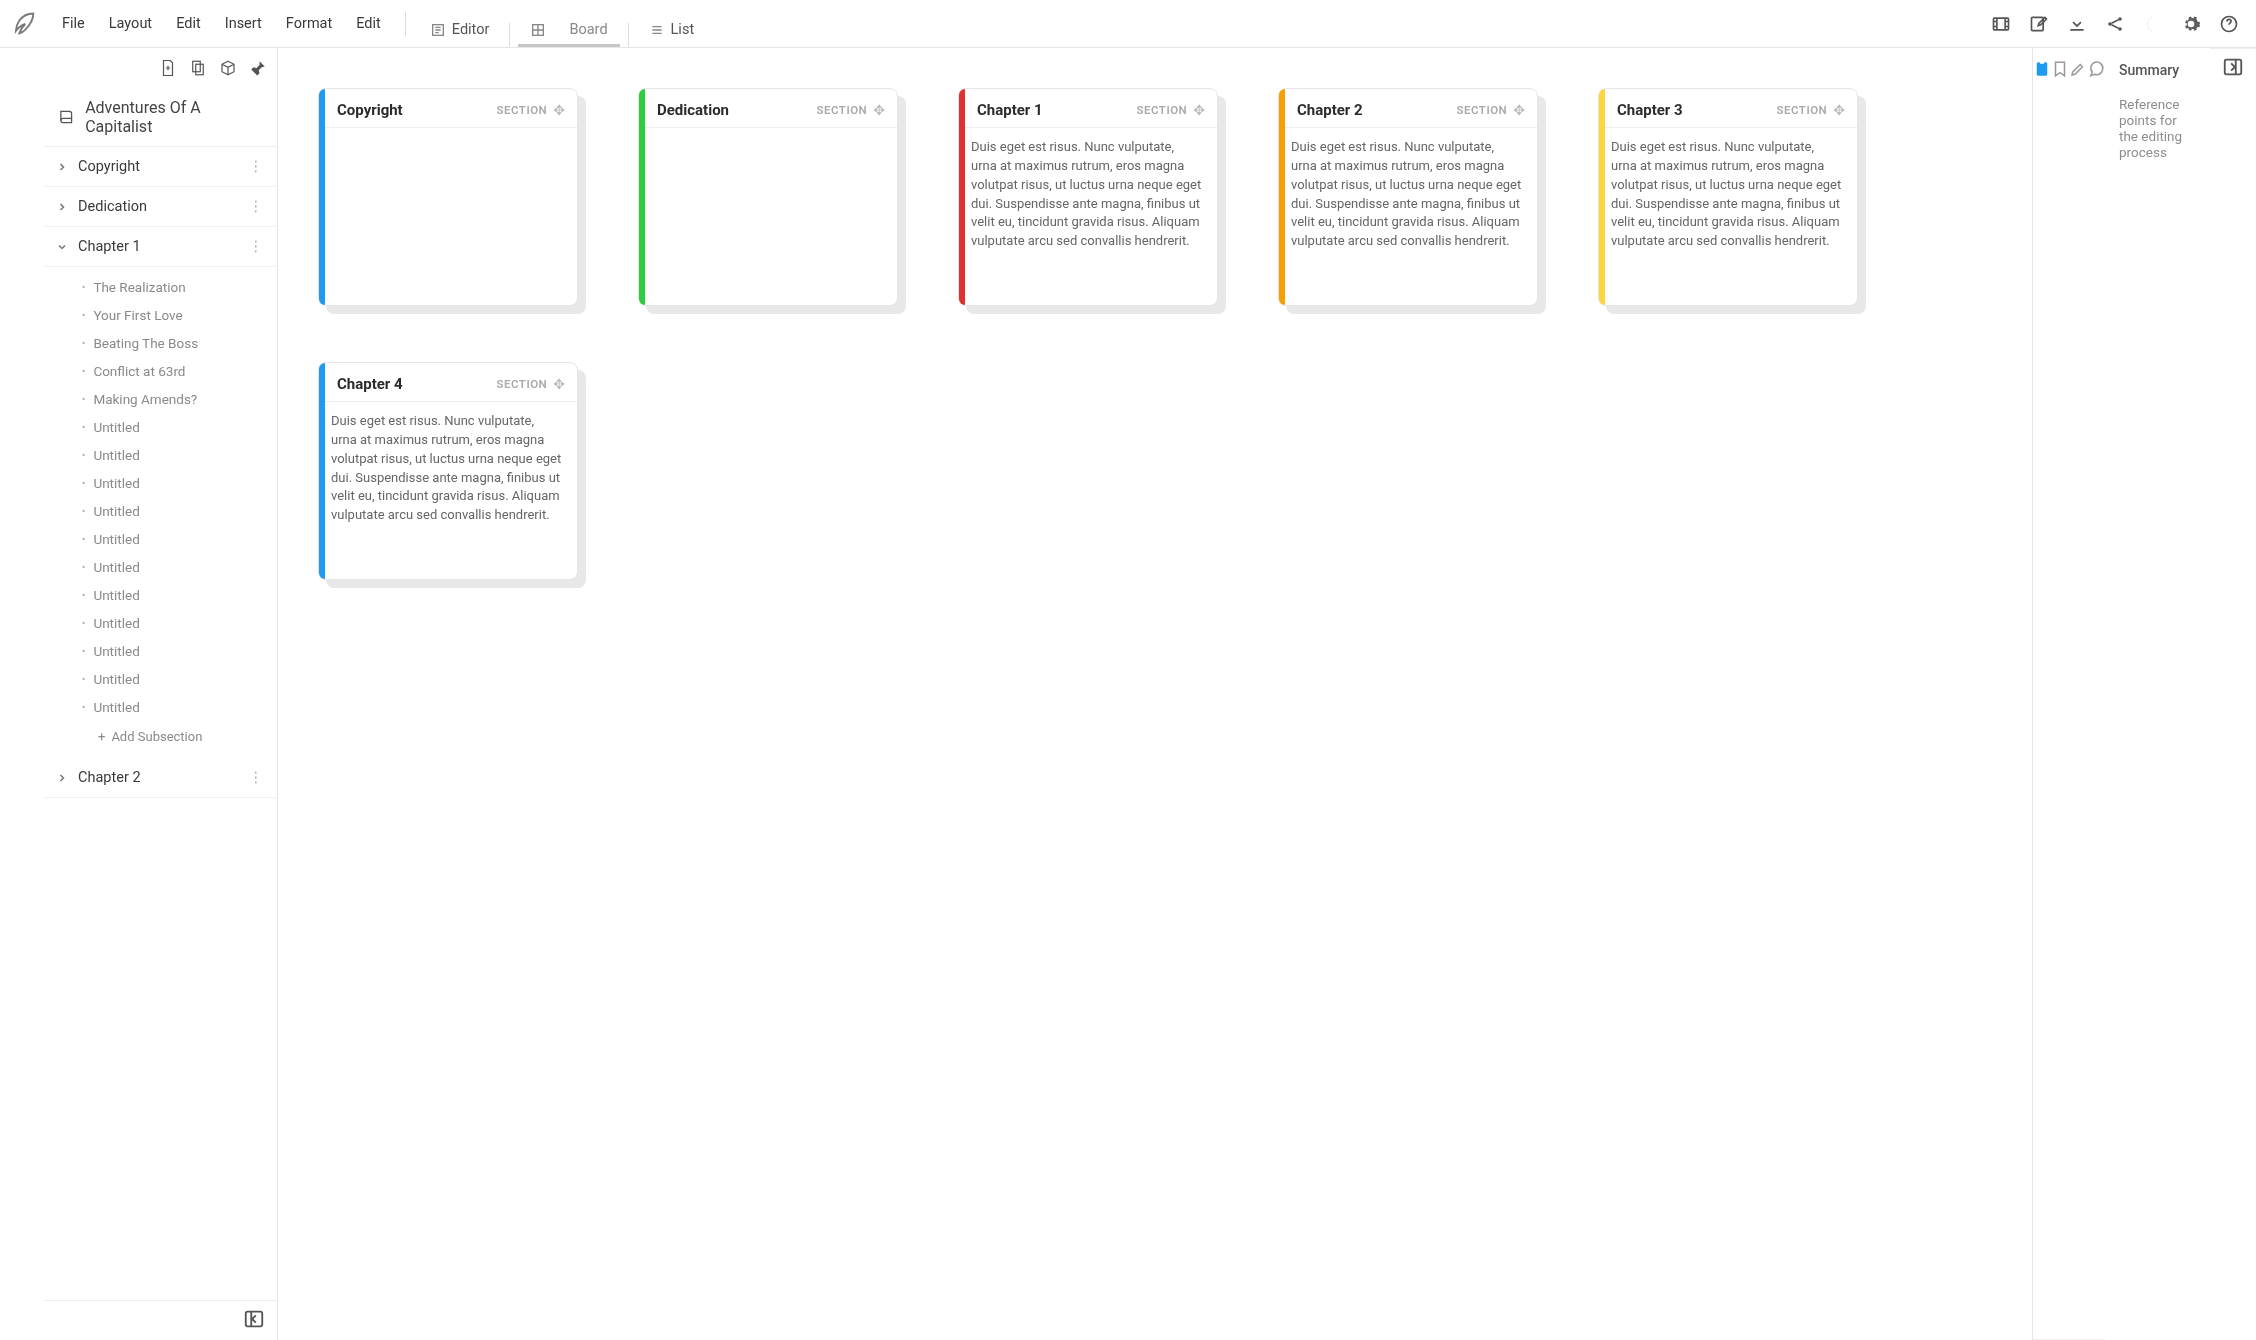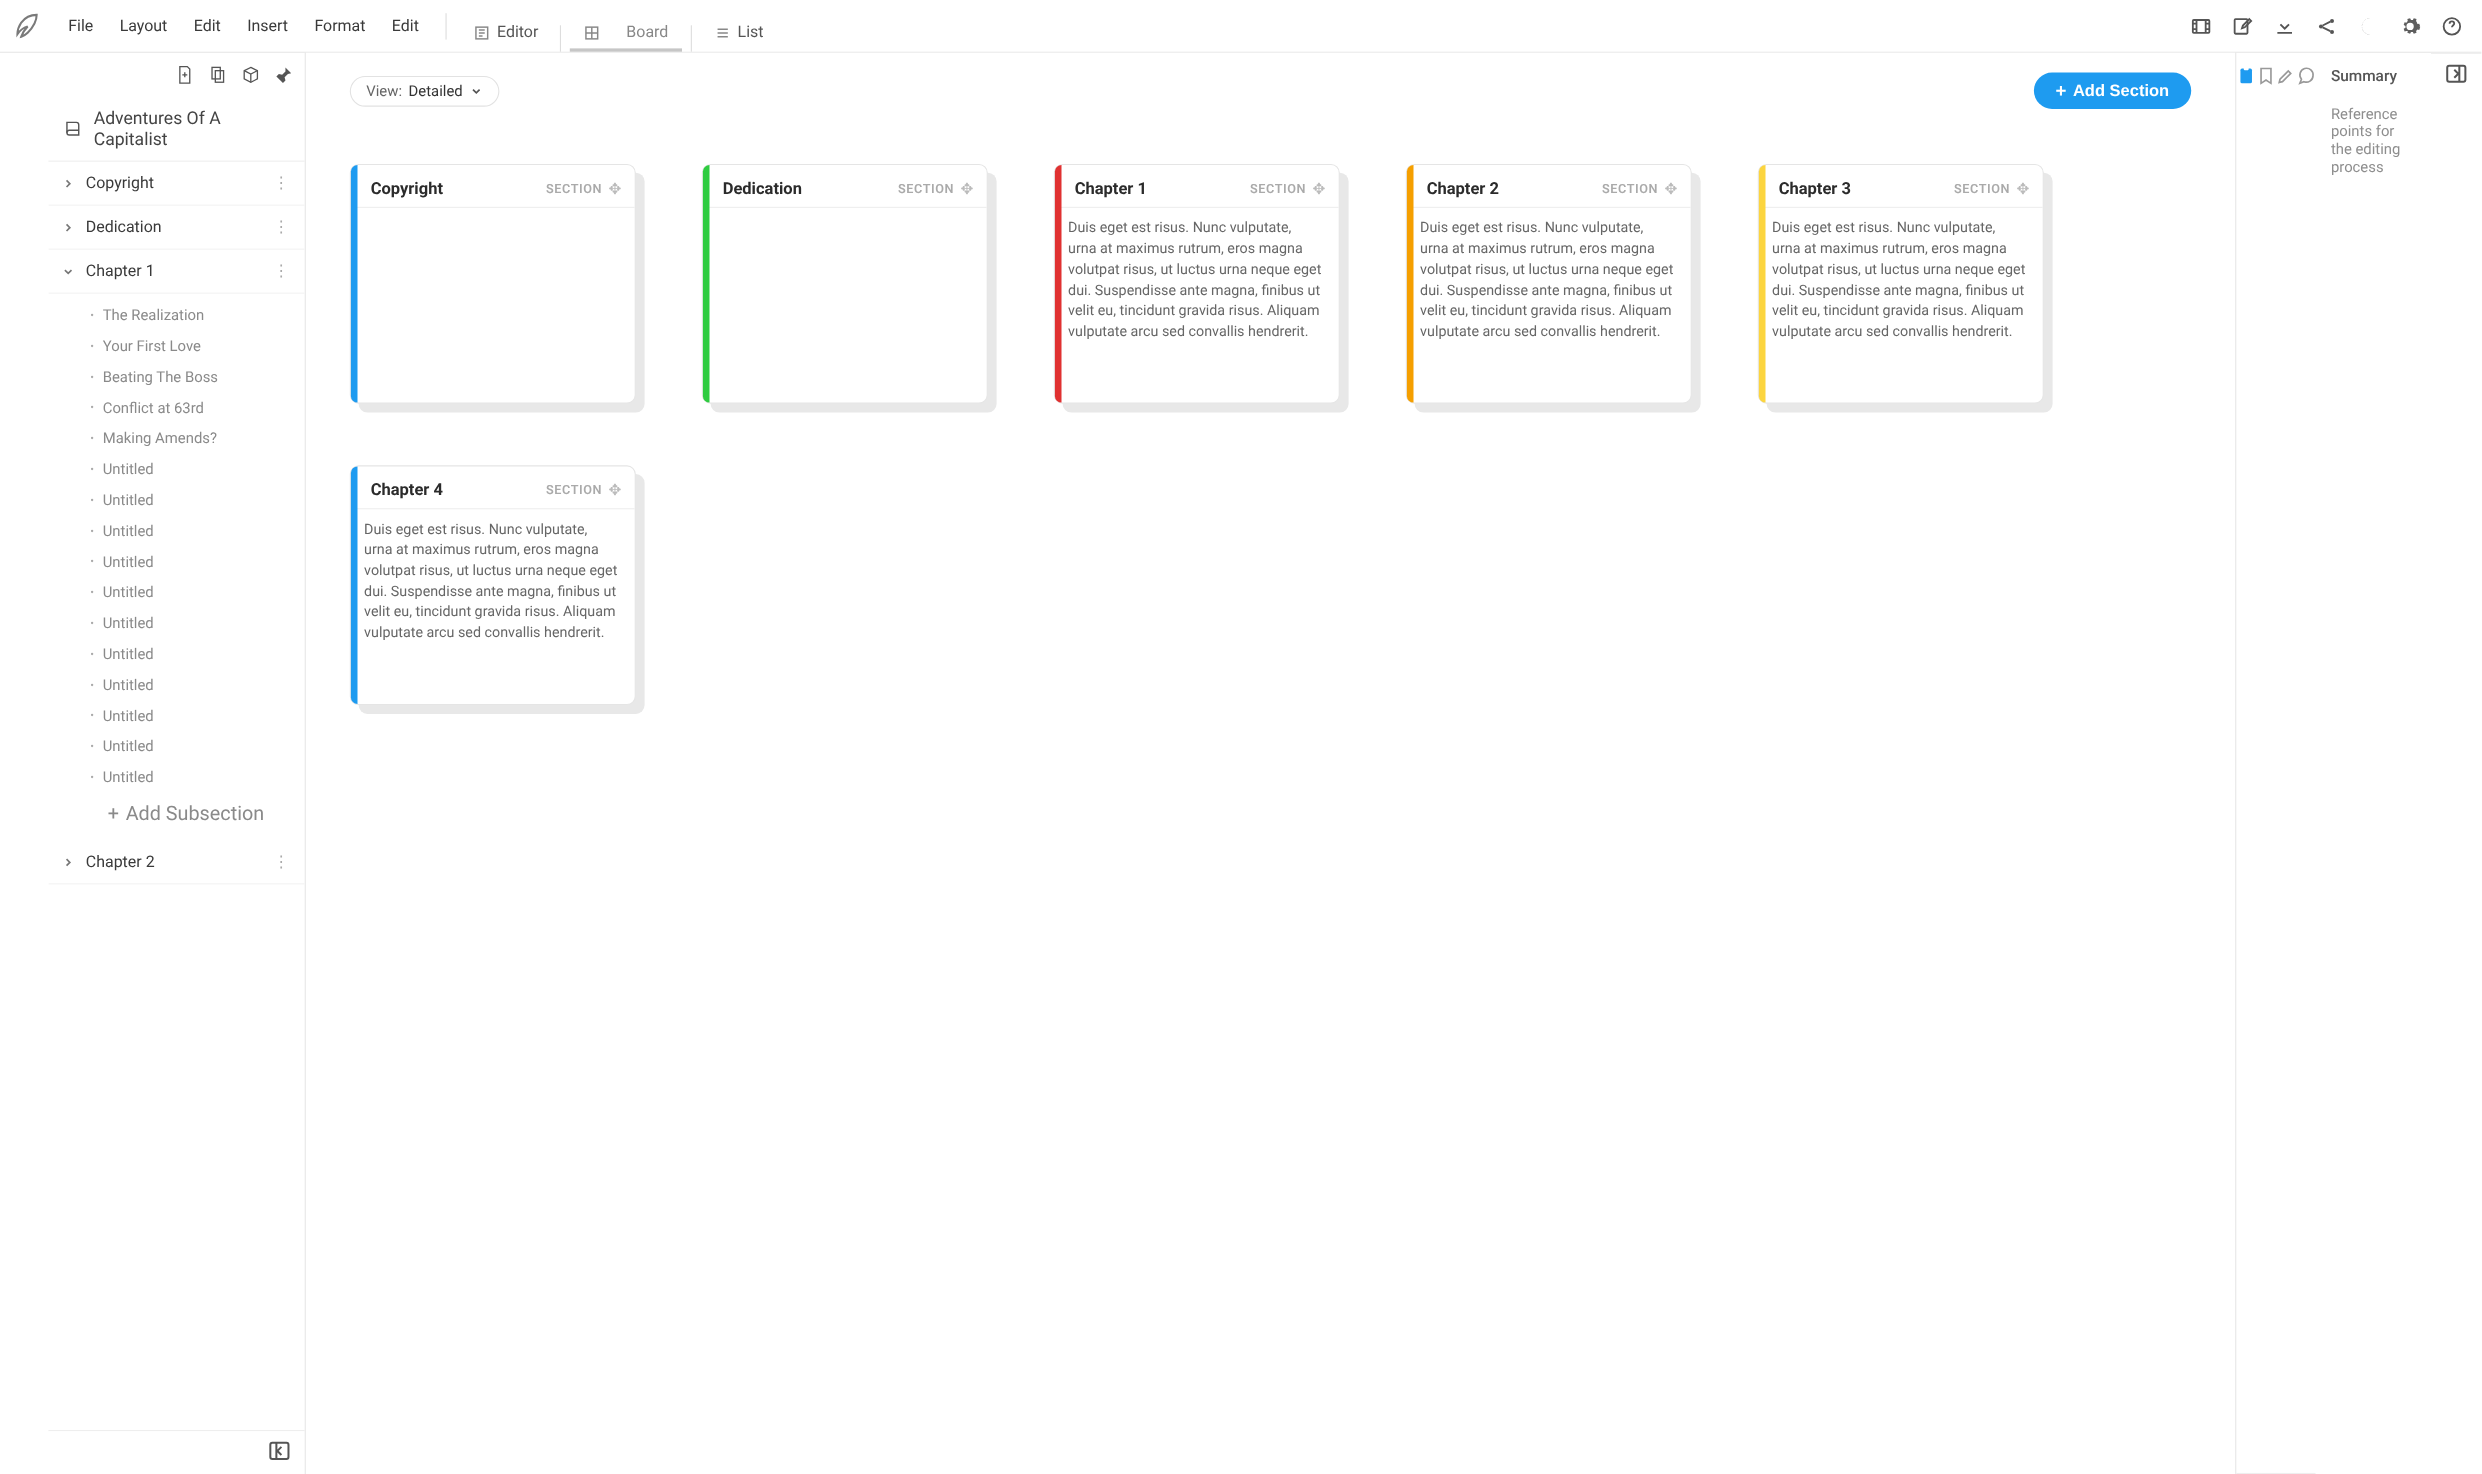--- a/index.html
+++ b/index.html
@@ -30,21 +30,21 @@
   .manuscript-title svg{width:18px;height:18px;}
   .tree { flex: 1; overflow-y: auto; padding-bottom: 10px; position:relative;}
   .tree::-webkit-scrollbar{width:6px;}
   .tree::-webkit-scrollbar-thumb{background:#000;border-radius:0;}
   .tree-section { display: flex; align-items: center; padding: 11px 12px; cursor: pointer; color: #3a3a3a; font-size: 14.5px; border-bottom:1px solid #f2f2f2; position:relative;}
   .tree-section .chev { width: 16px; margin-right: 6px; color:#777; display:flex;align-items:center;}
   .tree-section .sec-more { position: absolute; right: 14px; color: #aaa; cursor: pointer; }
   .tree-children { padding-left: 34px; padding-top:6px; padding-bottom:6px;}
   .tree-child { display: flex; align-items: center; padding: 6px 4px; color: #8a8a8a; font-size: 13.5px; cursor:pointer;}
   .tree-child::before { content: "•"; margin-right: 8px; color:#aaa; font-size:10px;}
-  .add-subsection { padding: 8px 4px 8px 20px; color: #8a8a8a; font-size: 18px; cursor:pointer;}
+  .add-subsection { padding: 8px 4px 8px 20px; color: #8a8a8a; font-size: 13px; cursor:pointer;}
   .add-subsection::before{content:"+"; margin-right:6px;}
   .sidebar-left-footer{height:40px;border-top:1px solid #eee;display:flex;justify-content:flex-end;align-items:center;padding:0 12px;}
   .sidebar-left-footer svg{width:22px;height:22px;color:#555;cursor:pointer;}
 
   
   .board { flex: 1; overflow: auto; background: #fff; display:flex;flex-direction:column; min-width:0;}
   .board-header { display: flex; align-items: center; padding: 18px 40px 10px 40px; }
   .view-pill { display: flex; align-items: center; gap: 6px; border: 1px solid #e2e2e2; border-radius: 18px; padding: 5px 14px; color: #666; font-size: 13.5px; cursor:pointer;}
   .view-pill .vp-label{color:#666;}
   .view-pill .vp-value{color:#333;}
@@ -270,35 +270,20 @@
       <div>
         <svg viewBox="0 0 24 24" fill="none" stroke="#555" stroke-width="2">
             <rect x="3" y="4" width="18" height="16" rx="2"></rect>
             <path d="M14 8l-4 4 4 4M9 4v16"></path>
           </svg>
       </div>
     </div>
   </div>
 
   <div class="board">
-    <div class="board-header">
-      <div class="view-pill">
-        <span class="vp-label">View:</span>
-        <span class="vp-value">Detailed</span>
-        <span style="display:flex;align-items:center;">
-          <svg width="12" height="12" viewBox="0 0 24 24" fill="none" stroke="#555" stroke-width="3">
-              <path d="M6 9l6 6 6-6"></path>
-            </svg>
-        </span>
-      </div>
-      <div class="spacer"></div>
-      <button class="add-section-btn">
-        <span>Add Section</span>
-      </button>
-    </div>
     <div class="cards-wrap" id="cards">
         <div class="card c-blue">
           <div class="stripe"></div>
           <div class="card-head">
             <div class="card-title">Copyright</div>
             <div class="card-type">SECTION</div>
             <div class="card-drag">✥</div>
           </div>
           <div class="card-body"></div>
         </div>

